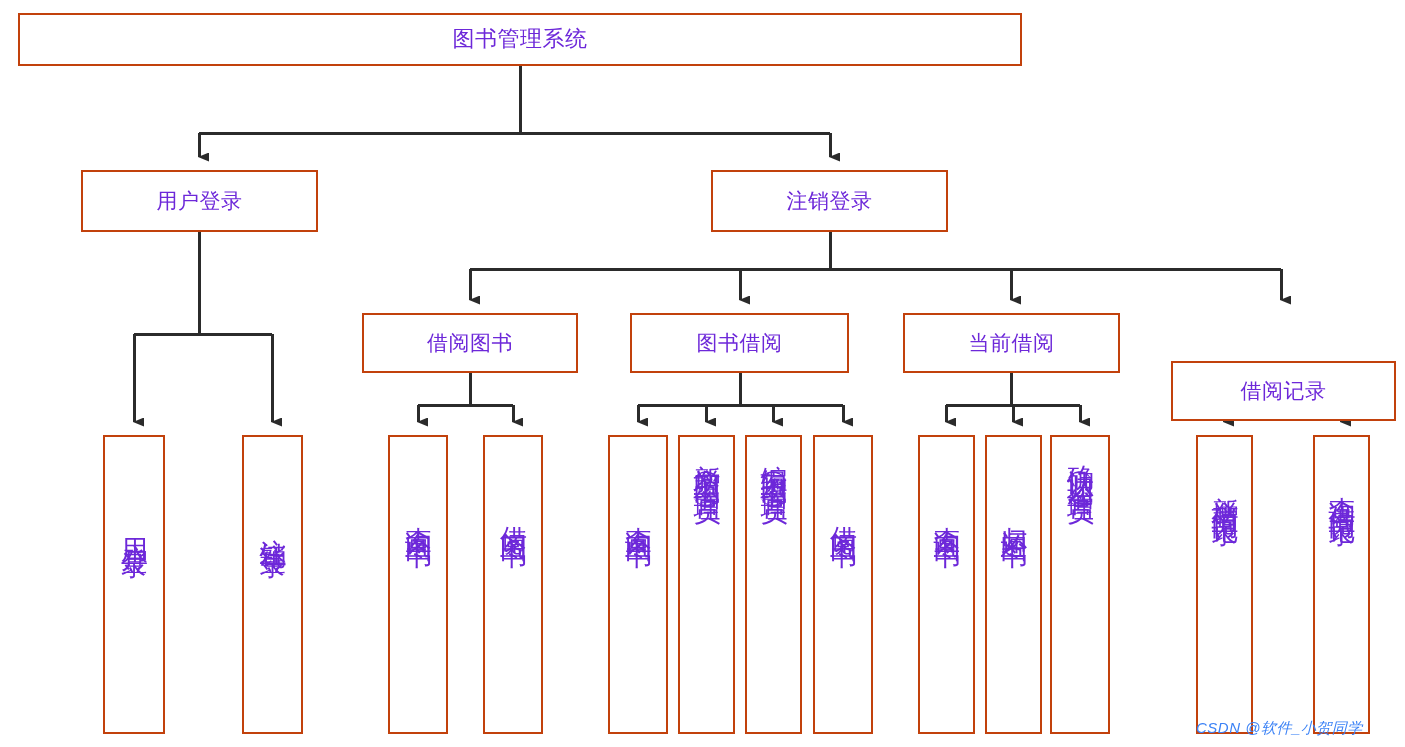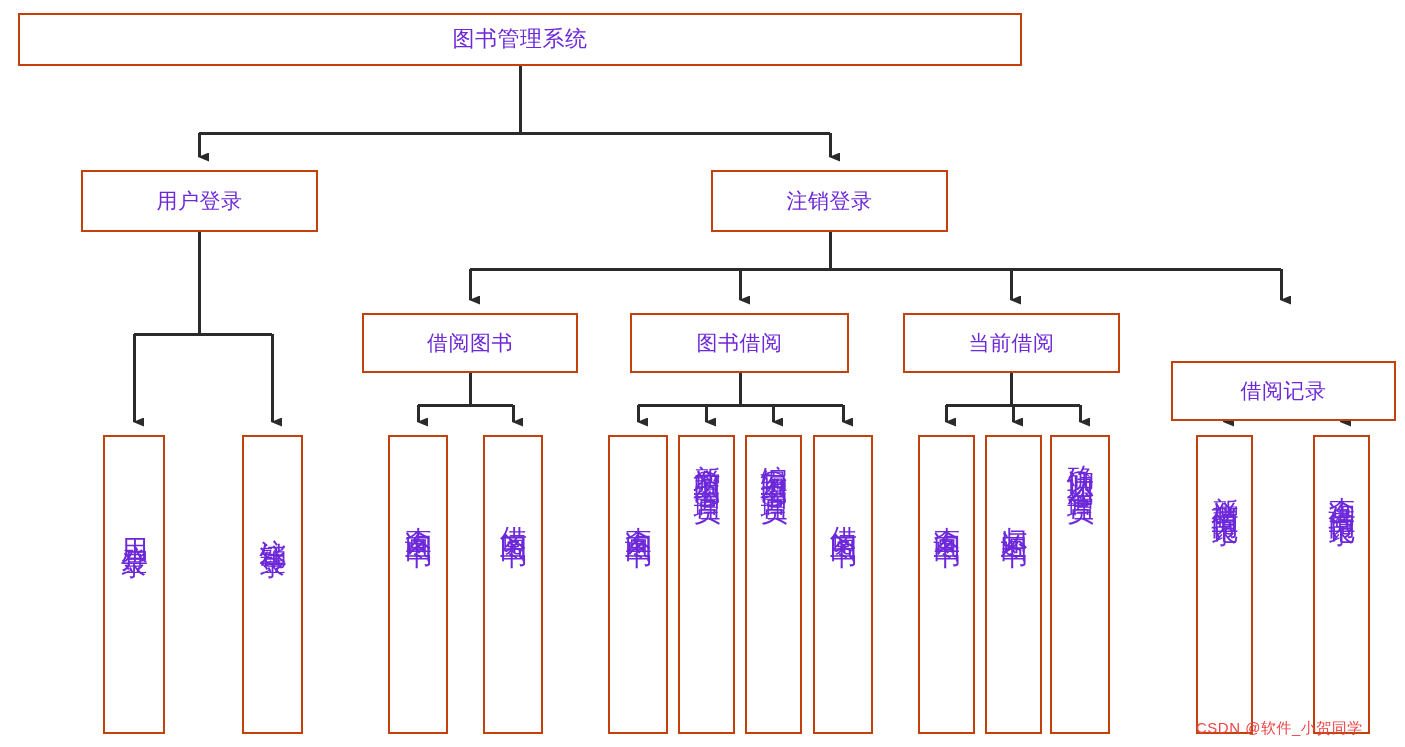--- a/index.html
+++ b/index.html
@@ -60,23 +60,24 @@
     text-orientation: upright;
     font-size: 27px;
     line-height: 1;
     letter-spacing: 5px;
     white-space: nowrap;
     margin-top: 0;
   }
   .watermark {
     position: absolute;
     font-size: 15px;
-    color: #ef4444;
+    color: #3b82f6;
     white-space: nowrap;
     letter-spacing: 0.5px;
+    font-style: italic;
   }
 </style>
 </head>
 <body>
 
 <div id="canvas">
 
   <svg class="connectors" viewBox="0 0 1405 747" xmlns="http://www.w3.org/2000/svg">
     <defs>
       <marker id="arrowhead" markerWidth="9" markerHeight="11" refX="4.5" refY="10" orient="auto" markerUnits="userSpaceOnUse">

